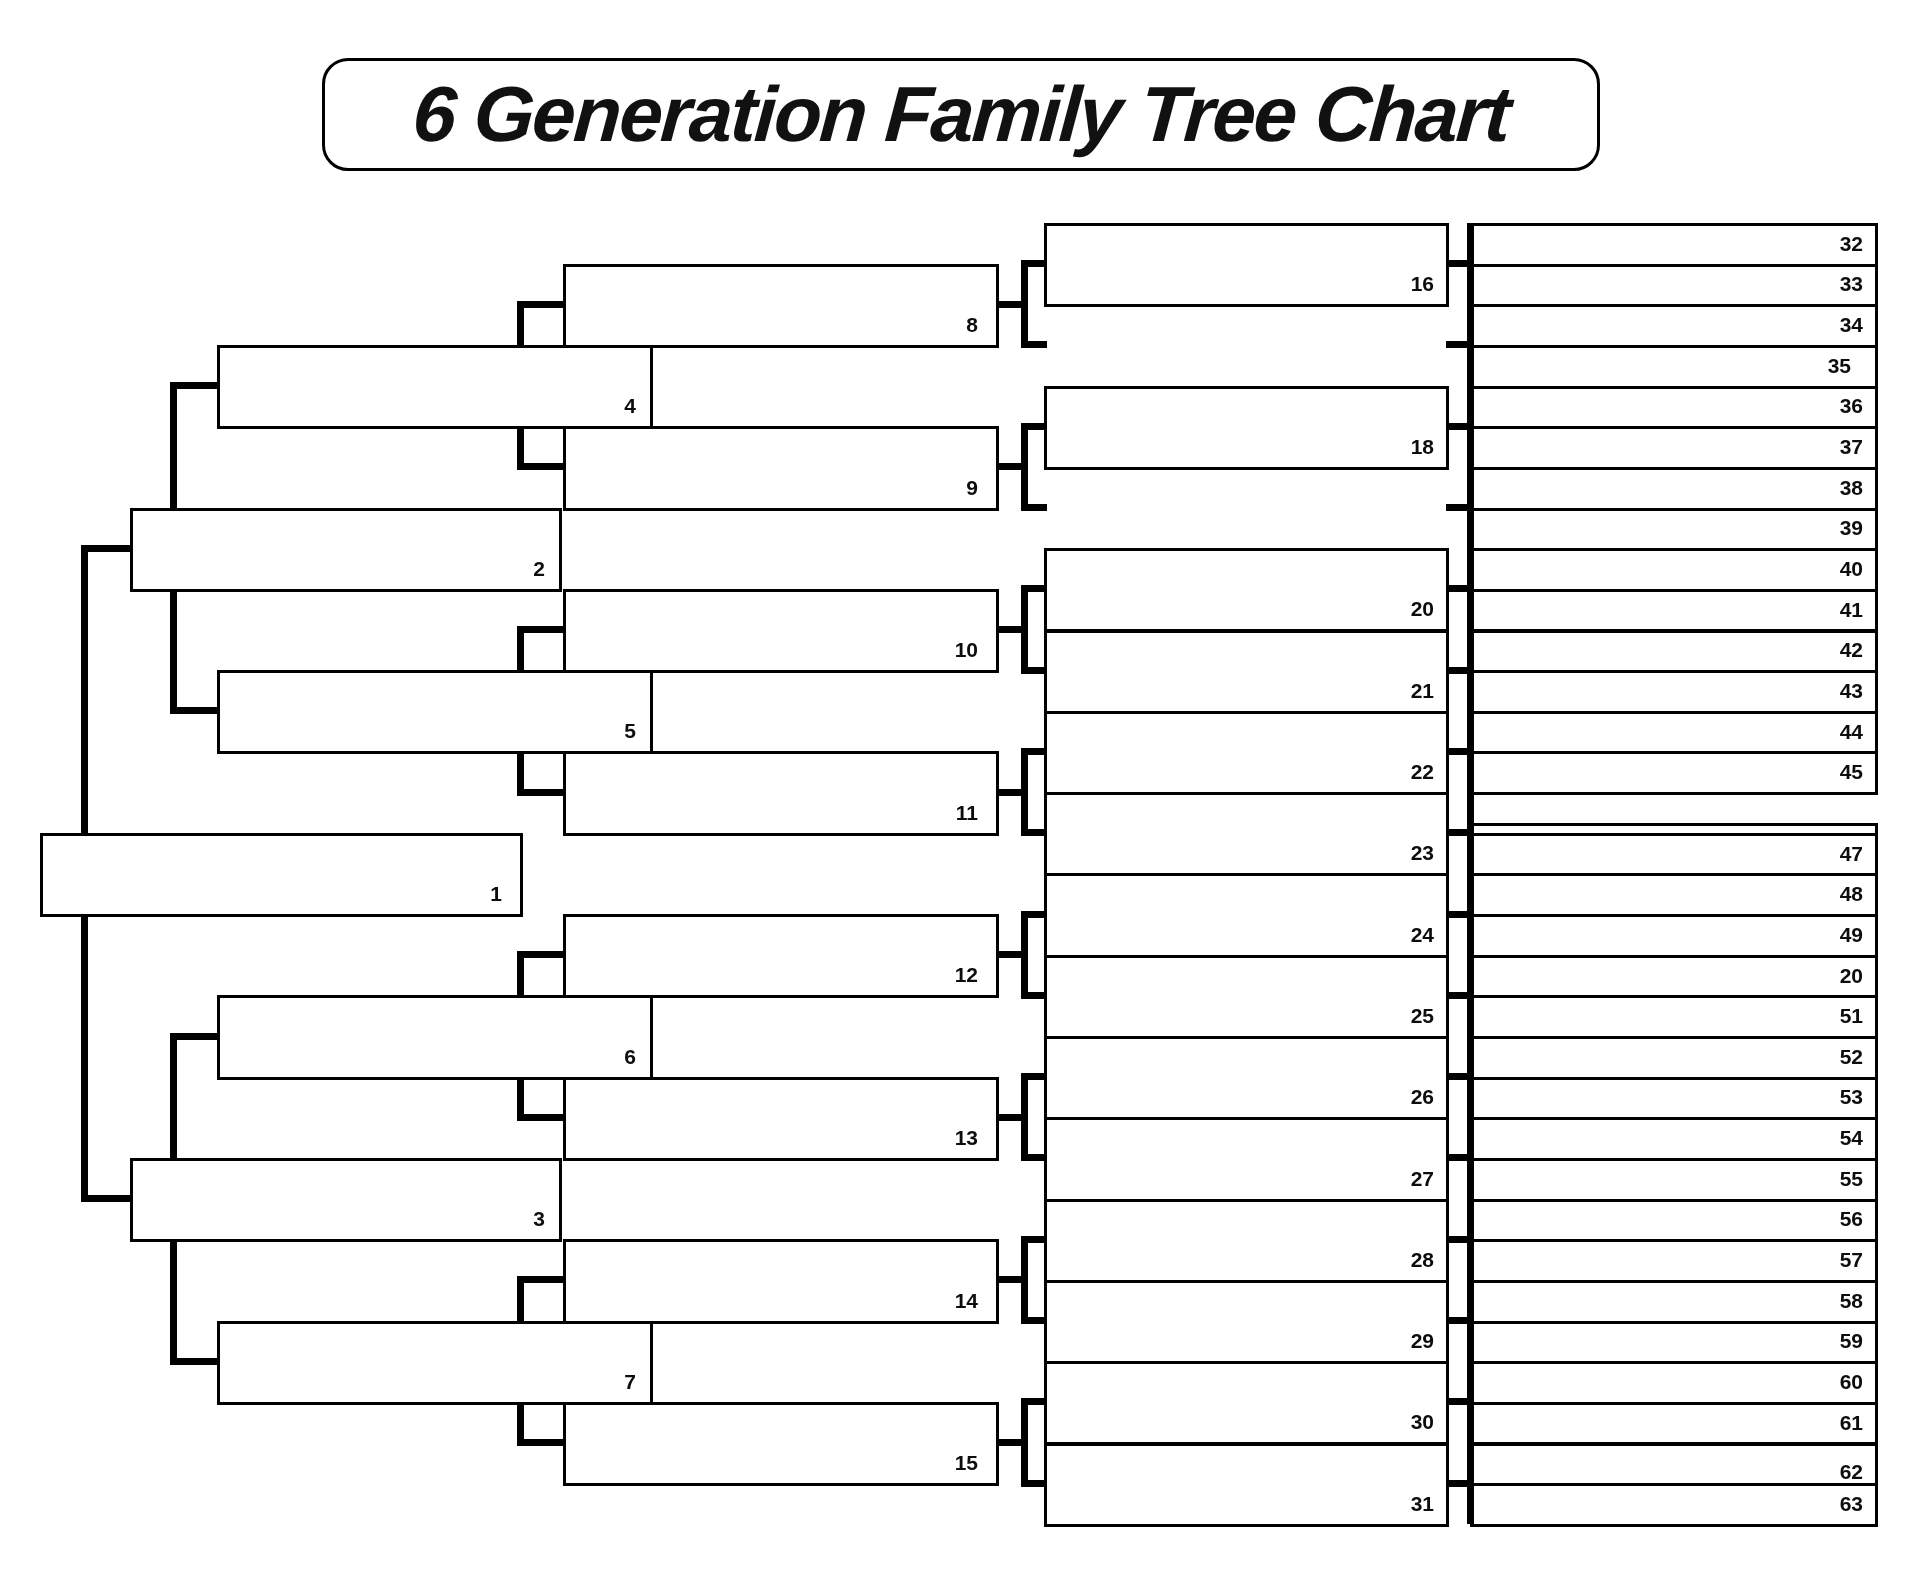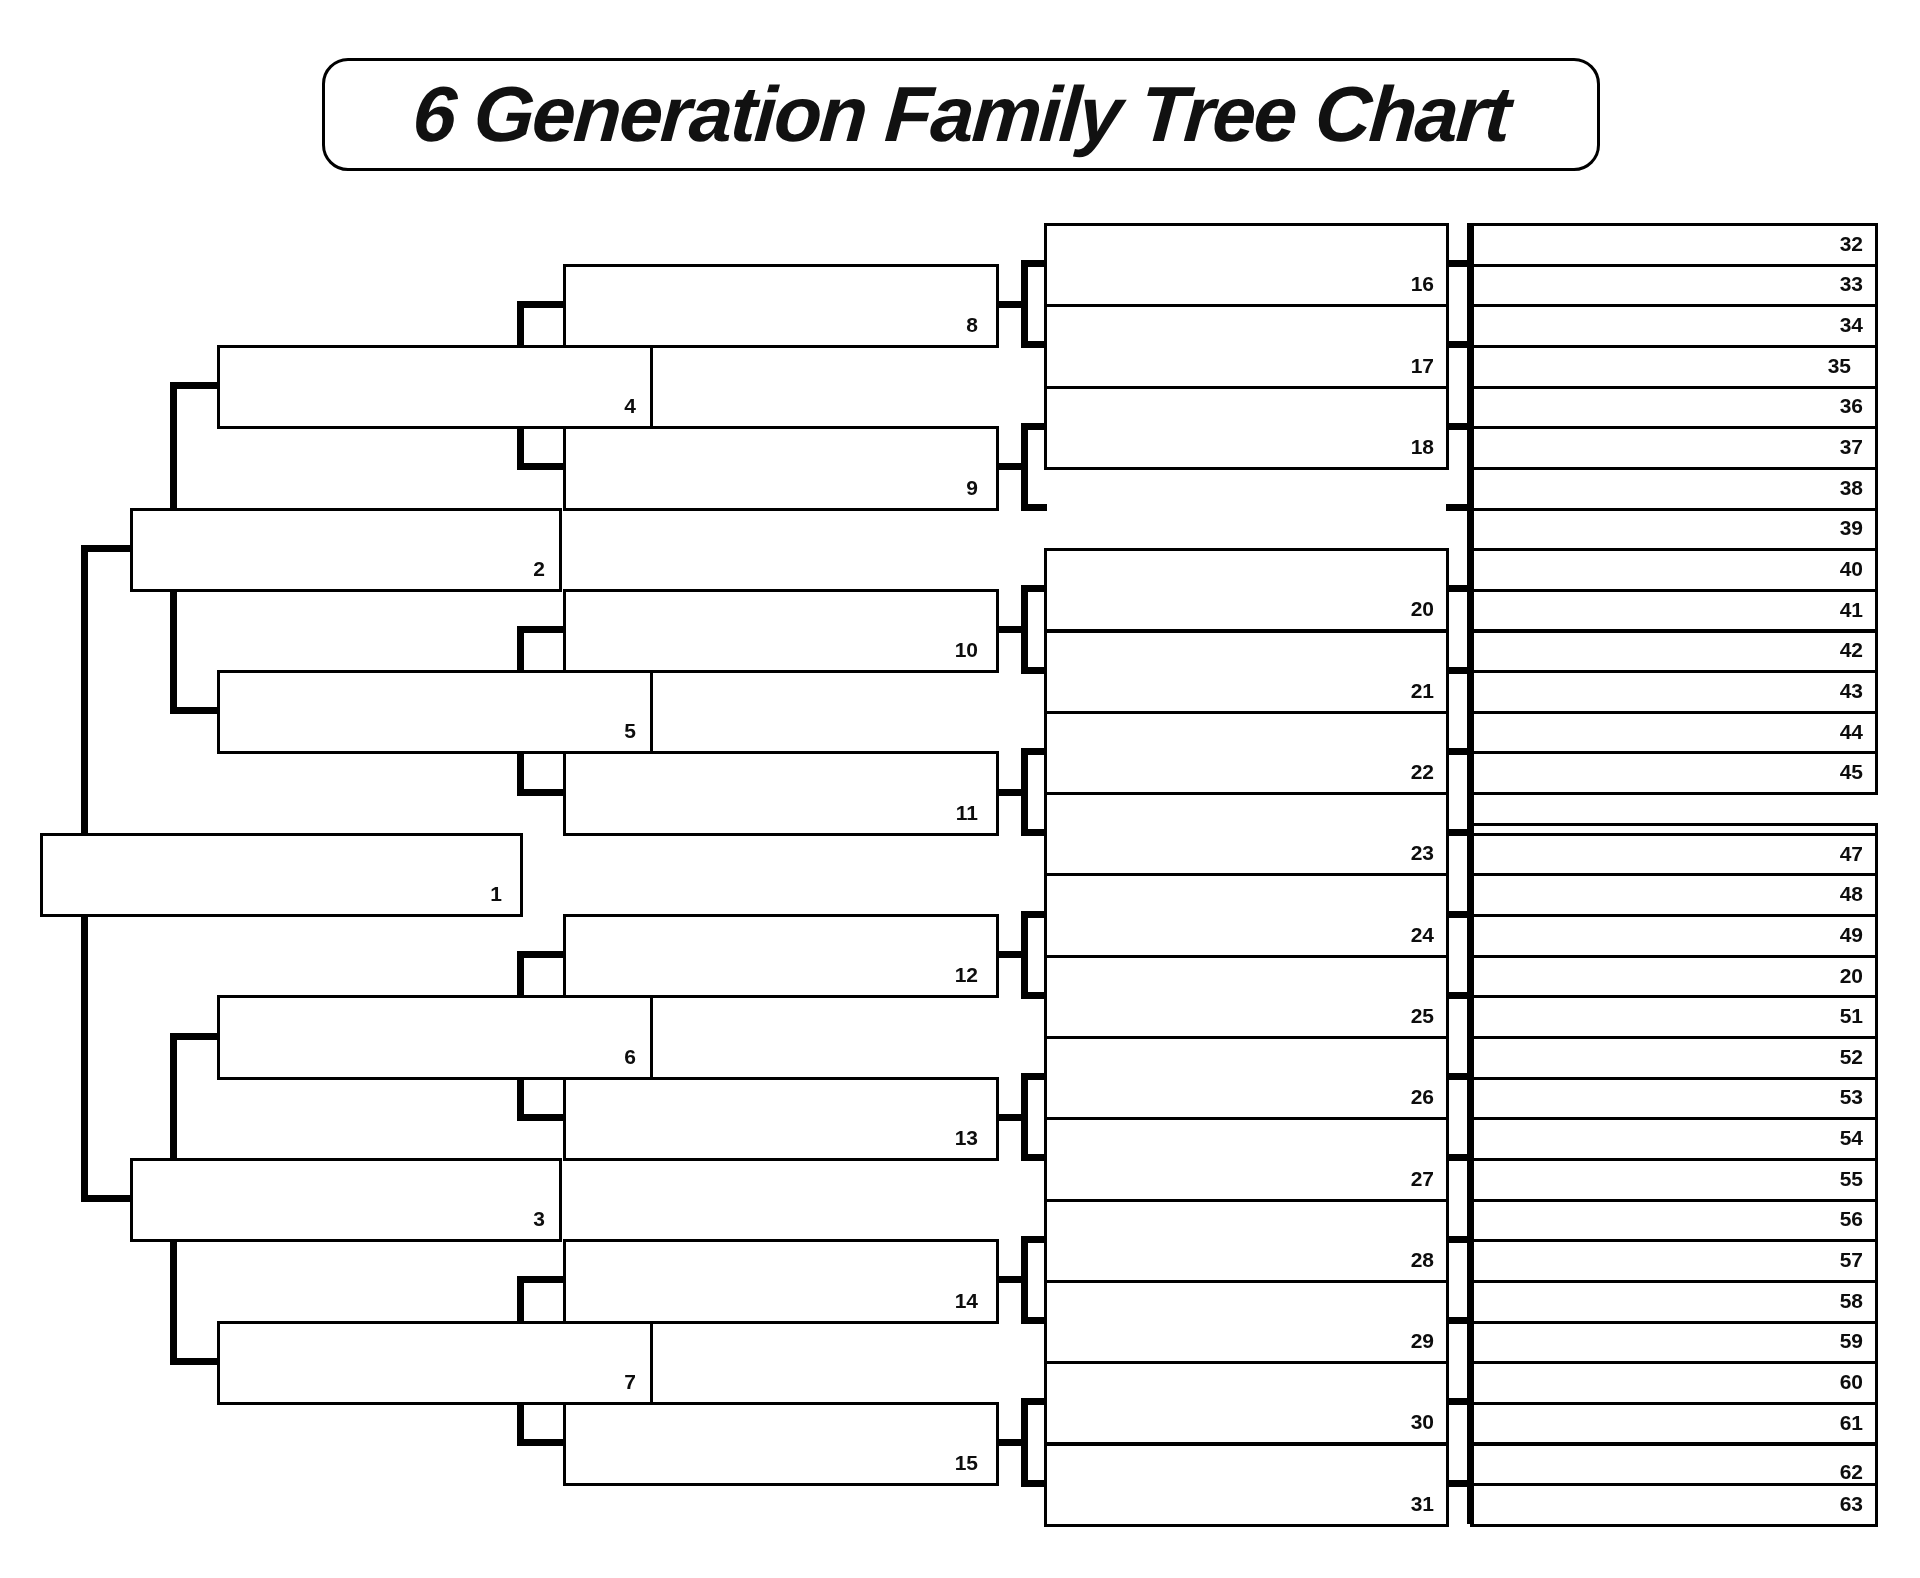--- a/index.html
+++ b/index.html
@@ -104,23 +104,20 @@
         <span class="pnum tall" style="right: 18px;">14</span>
       </div>
       <div class="pbox" style="left: 217px; top: 1320.55px; width: 436px; height: 84.3px;">
         <span class="pnum tall" style="right: 14px;">7</span>
       </div>
       <div class="pbox" style="left: 563px; top: 1401.85px; width: 436px; height: 84.3px;">
         <span class="pnum tall" style="right: 18px;">15</span>
       </div>
       <div class="pbox" style="left: 1044px; top: 223px; width: 405px; height: 84.3px;">
         <span class="pnum tall" style="right: 12px;">16</span>
-      </div>
-      <div class="pbox" style="left: 1044px; top: 304.3px; width: 405px; height: 84.3px;">
-        <span class="pnum tall" style="right: 12px;">17</span>
       </div>
       <div class="pbox" style="left: 1044px; top: 385.6px; width: 405px; height: 84.3px;">
         <span class="pnum tall" style="right: 12px;">18</span>
       </div>
       <div class="pbox" style="left: 1044px; top: 548.2px; width: 405px; height: 84.3px;">
         <span class="pnum tall" style="right: 12px;">20</span>
       </div>
       <div class="pbox" style="left: 1044px; top: 629.5px; width: 405px; height: 84.3px;">
         <span class="pnum tall" style="right: 12px;">21</span>
       </div>

